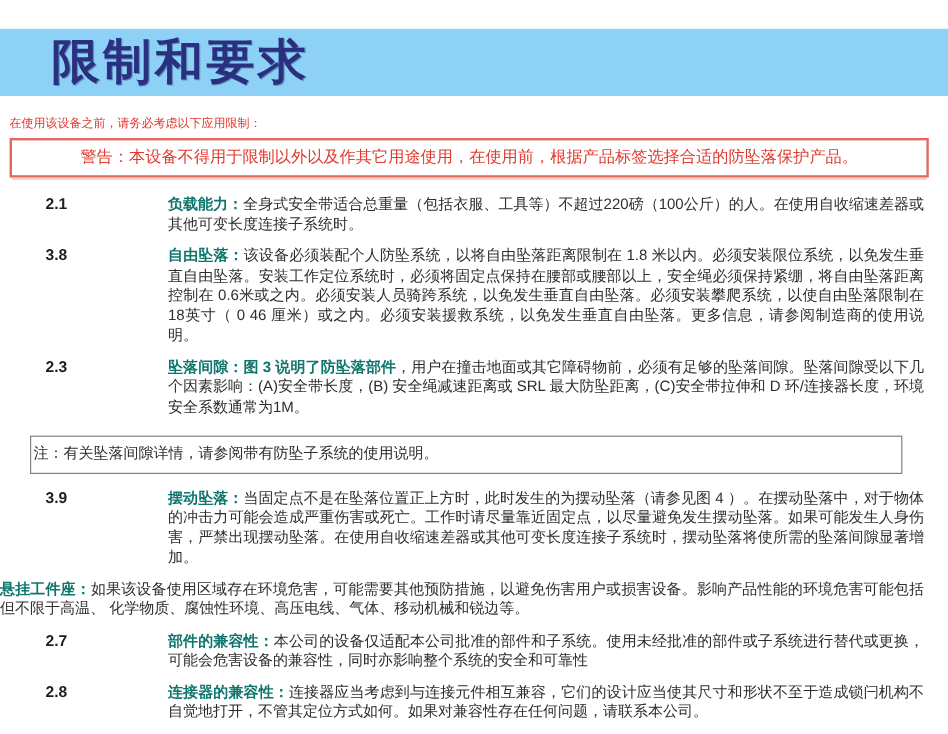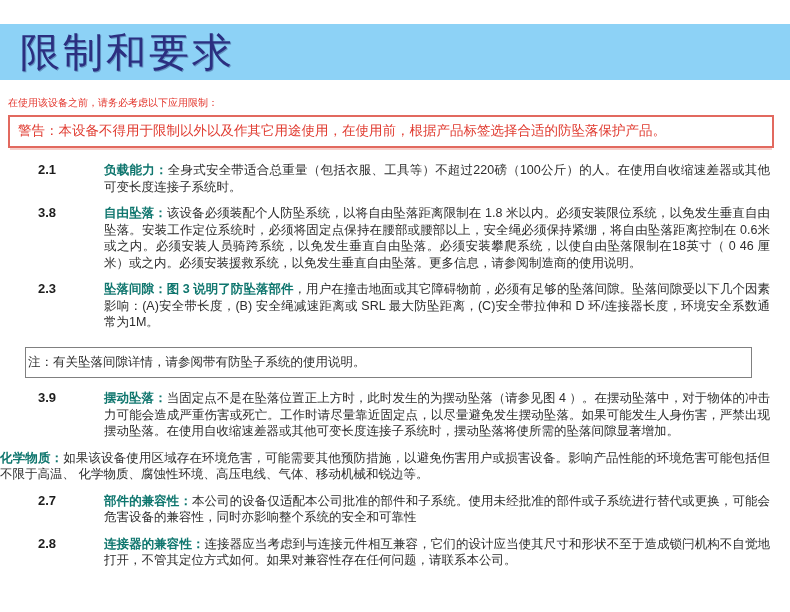--- a/index.html
+++ b/index.html
@@ -17,47 +17,49 @@
   .header-bar {
     margin-top: 24px;
     height: 56px;
     background: var(--header-bg, #8dd2f6);
     display: flex;
     align-items: center;
   }
   .page-title {
     color: var(--title-color, #2b2f80);
     font-size: 40px;
-    font-weight: normal;
+    font-weight: bold;
     letter-spacing: 3px;
-    padding-left: 20px;
+    padding-left: 43px;
     line-height: 1;
     text-shadow: 1px 1px 0 rgba(20,25,90,0.35);
   }
   .intro {
     margin: 16px 8px 5px 8px;
     color: var(--red, #e3342b);
     font-size: 10px;
     font-weight: normal;
   }
   .warning-box {
     margin: 0 16px 0 8px;
     border: 2px solid #e2695f;
     padding: 5px 8px 6px 8px;
     color: #e03a2f;
     font-size: 13.5px;
     line-height: 18px;
     box-shadow: 0 4px 0 -2px rgba(238,150,140,0.45);
+    text-align: center;
   }
   .content {
     margin-top: 14px;
   }
   .section-row {
     display: flex;
     margin-bottom: 10px;
+    gap: 36px;
   }
   .section-num {
     flex: 0 0 66px;
     padding-left: 38px;
     font-size: 13px;
     font-weight: bold;
     color: #1d1d1d;
     line-height: 16.5px;
   }
   .section-body {
@@ -108,21 +110,21 @@
       <div class="section-row">
         <div class="section-num">2.3</div>
         <div class="section-body"><span class="b">坠落间隙：</span><span class="b">图 3 说明了防坠落部件</span><span>，用户在撞击地面或其它障碍物前，必须有足够的坠落间隙。坠落间隙受以下几个因素影响：(A)安全带长度，(B) 安全绳减速距离或 SRL 最大防坠距离，(C)安全带拉伸和 D 环/连接器长度，环境安全系数通常为1M。</span></div>
       </div>
       <div class="note-box"><span>注：有关坠落间隙详情，请参阅带有防坠子系统的使用说明。</span></div>
       <div class="section-row">
         <div class="section-num">3.9</div>
         <div class="section-body"><span class="b">摆动坠落：</span><span>当固定点不是在坠落位置正上方时，此时发生的为摆动坠落（请参见图 4 ）。在摆动坠落中，对于物体的冲击力可能会造成严重伤害或死亡。工作时请尽量靠近固定点，以尽量避免发生摆动坠落。如果可能发生人身伤害，严禁出现摆动坠落。在使用自收缩速差器或其他可变长度连接子系统时，摆动坠落将使所需的坠落间隙显著增加。</span></div>
       </div>
       <div class="section-row">
-        <div class="section-body"><span class="b">化学物质：</span><span>如果该设备使用区域存在环境危害，可能需要其他预防措施，以避免伤害用户或损害设备。影响产品性能的环境危害可能包括但不限于高温、 化学物质、腐蚀性环境、高压电线、气体、移动机械和锐边等。</span></div>
+        <div class="section-body"><span class="b">悬挂工件座：</span><span>如果该设备使用区域存在环境危害，可能需要其他预防措施，以避免伤害用户或损害设备。影响产品性能的环境危害可能包括但不限于高温、 化学物质、腐蚀性环境、高压电线、气体、移动机械和锐边等。</span></div>
       </div>
       <div class="section-row">
         <div class="section-num">2.7</div>
         <div class="section-body"><span class="b">部件的兼容性：</span><span>本公司的设备仅适配本公司批准的部件和子系统。使用未经批准的部件或子系统进行替代或更换，可能会危害设备的兼容性，同时亦影响整个系统的安全和可靠性</span></div>
       </div>
       <div class="section-row">
         <div class="section-num">2.8</div>
         <div class="section-body"><span class="b">连接器的兼容性：</span><span>连接器应当考虑到与连接元件相互兼容，它们的设计应当使其尺寸和形状不至于造成锁闩机构不自觉地打开，不管其定位方式如何。如果对兼容性存在任何问题，请联系本公司。</span></div>
       </div>
     </div>

